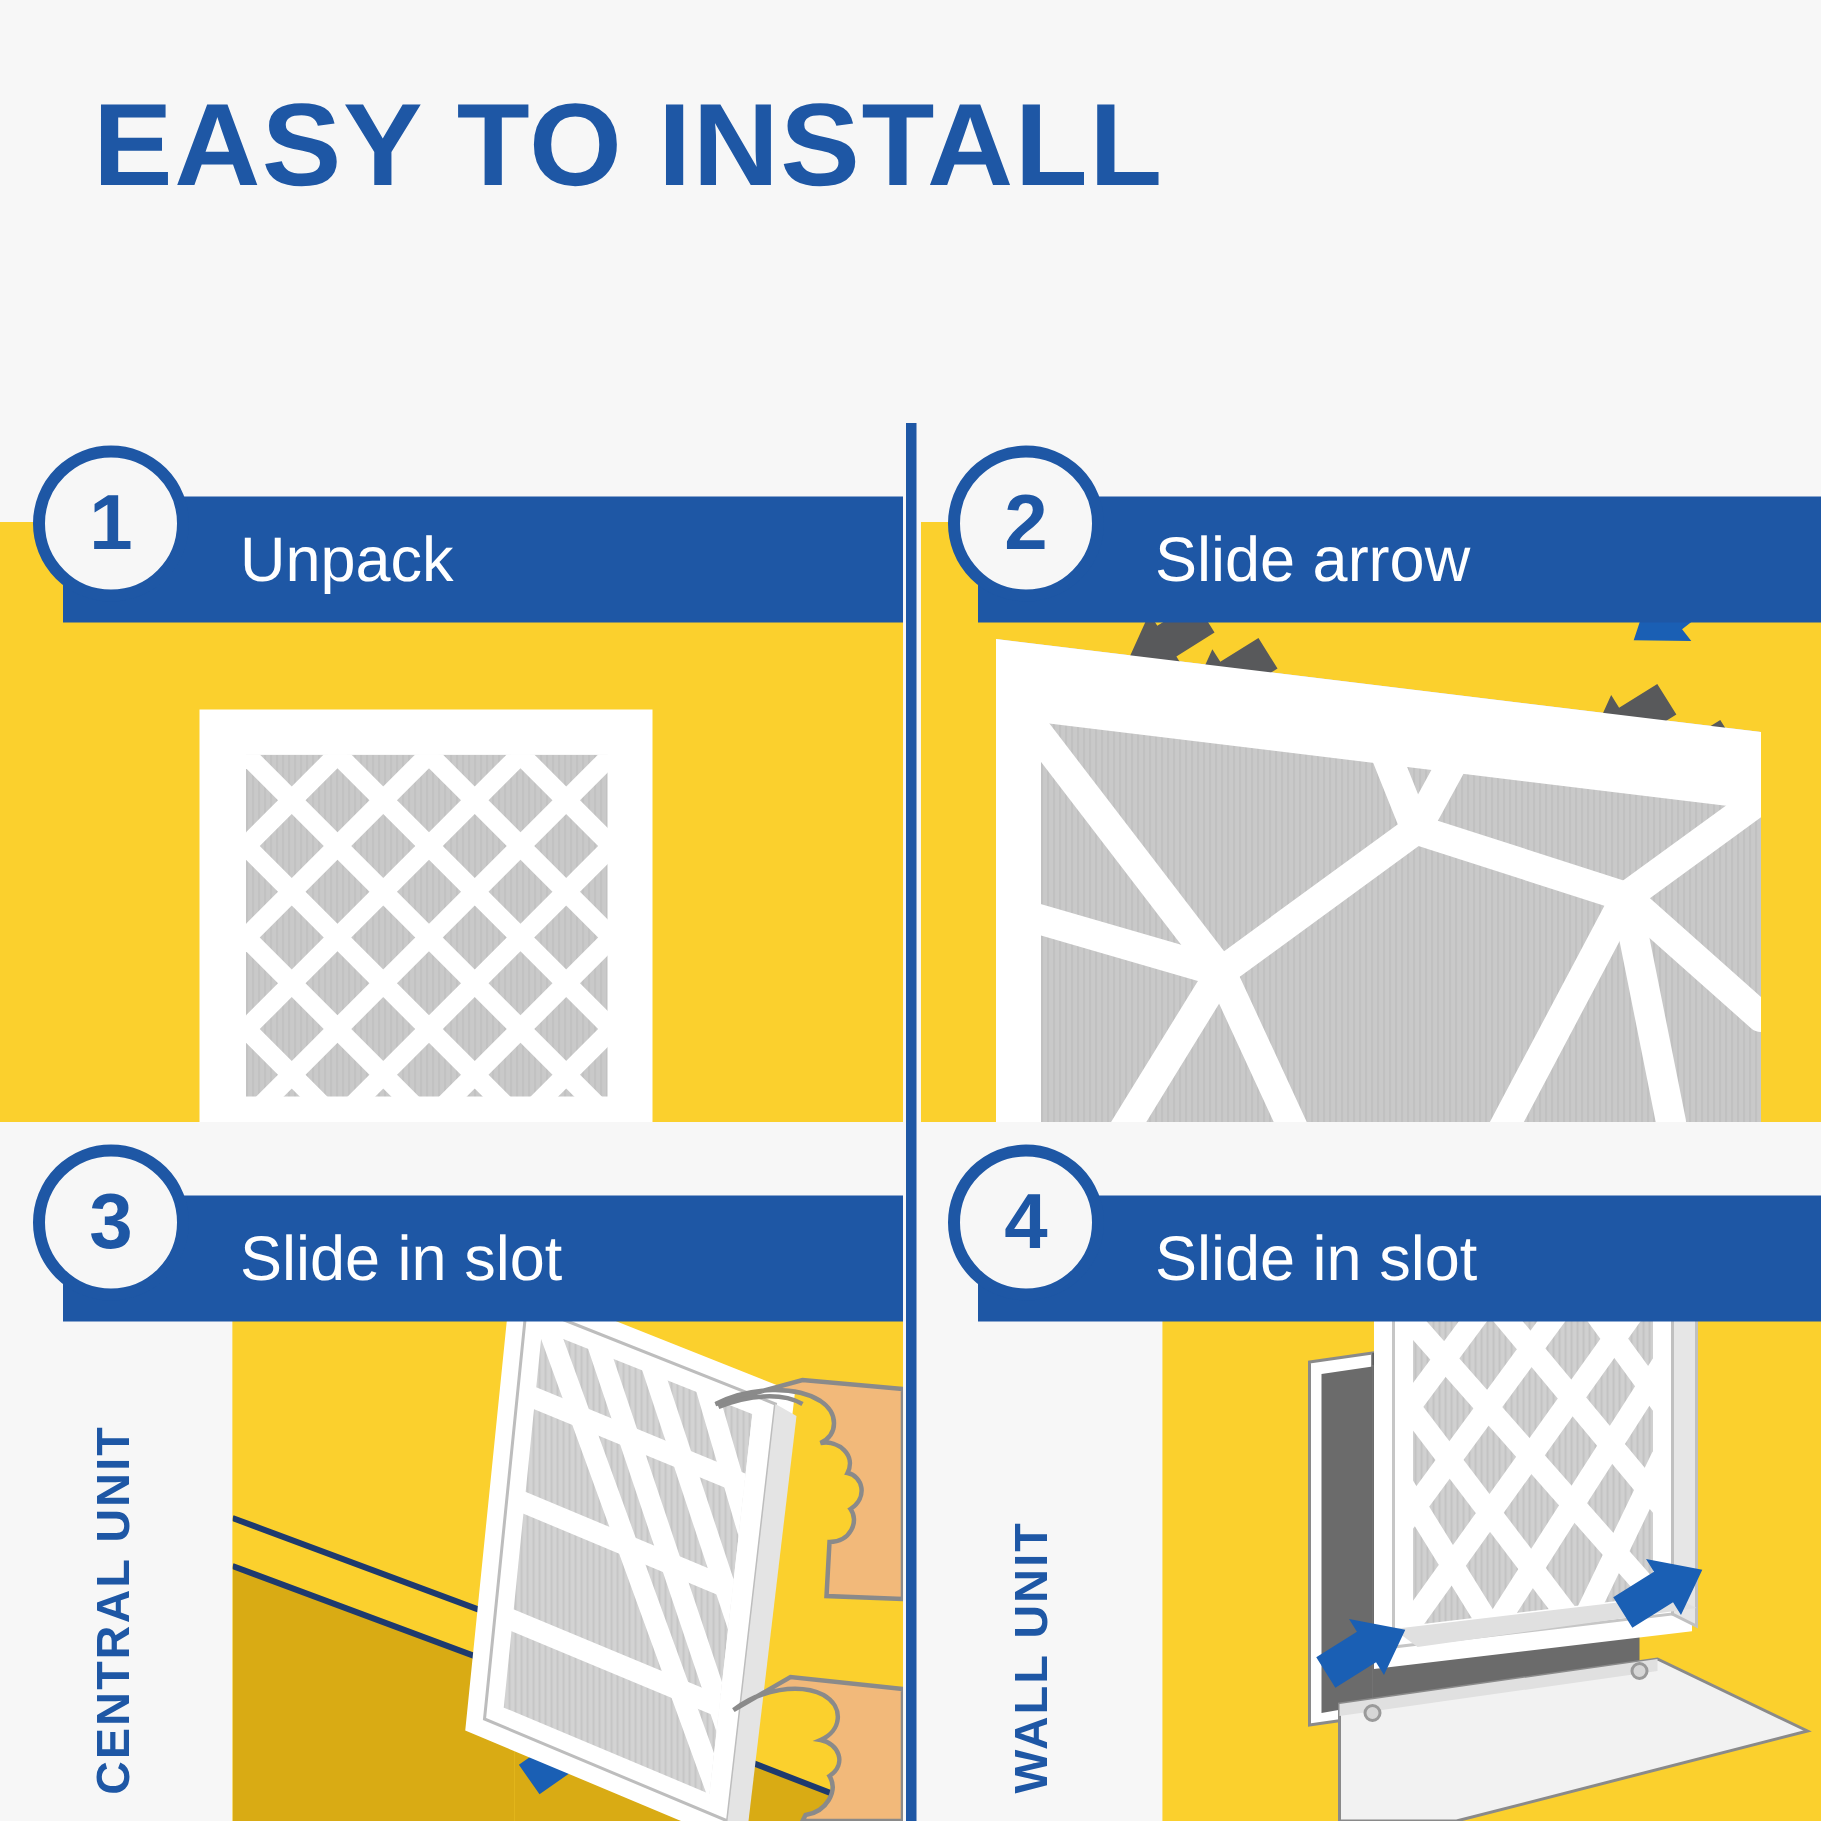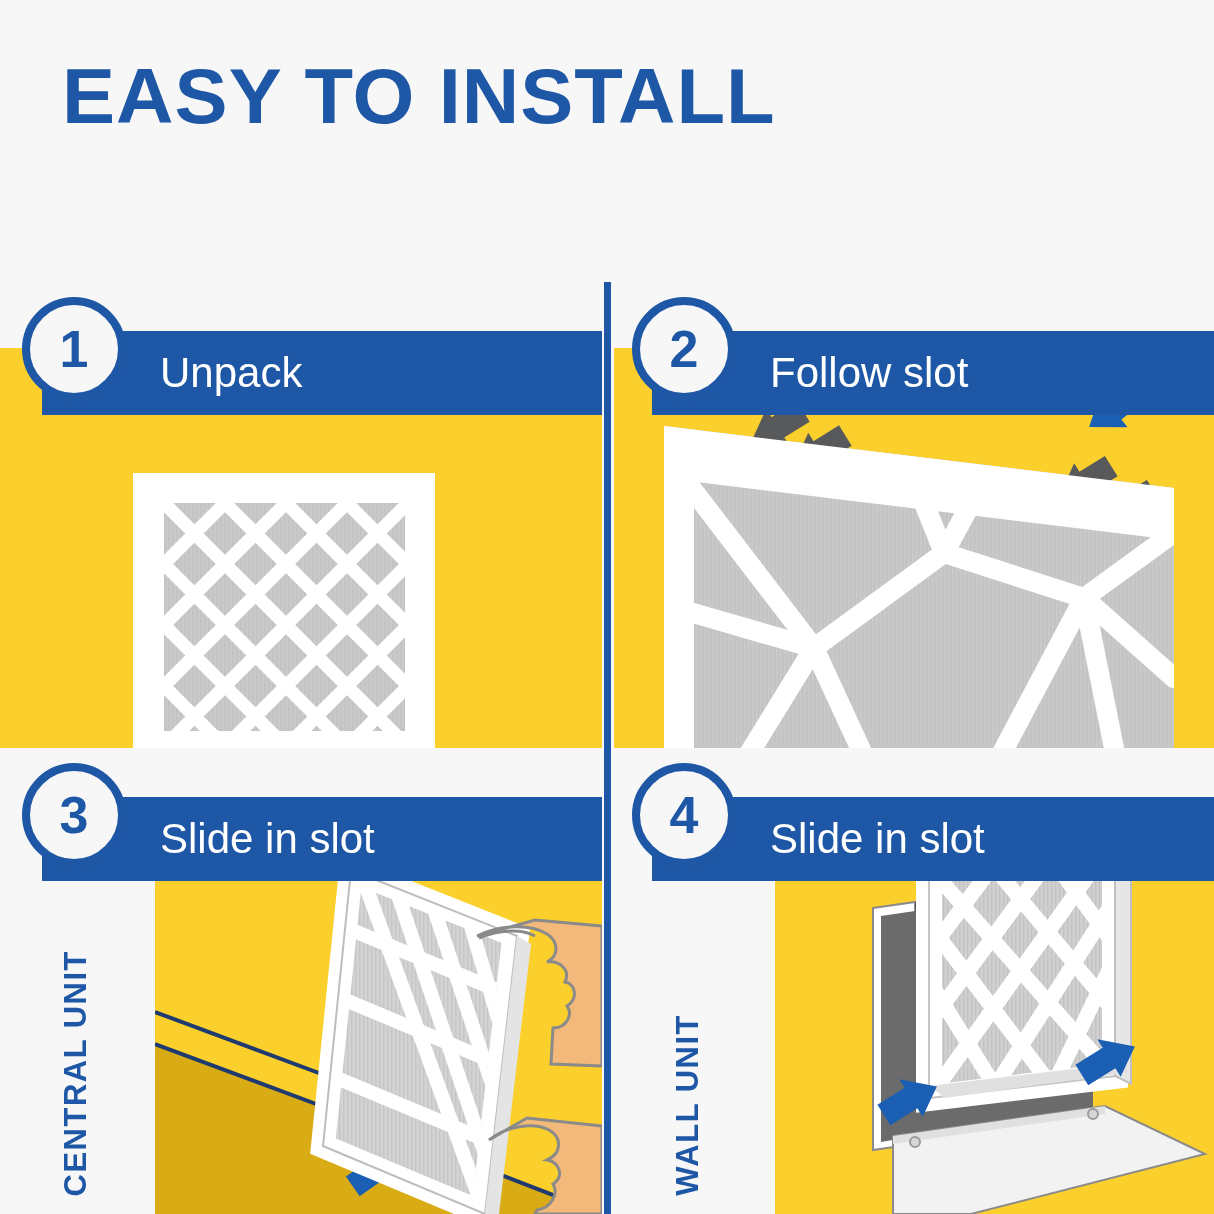--- a/index.html
+++ b/index.html
@@ -202,21 +202,21 @@
               <path d="M560 330 L470 250"></path>
             </g>
           </g>
 
           <polygon points="50,78 560,140 560,176 78,119 78,440 50,440" fill="#ffffff"></polygon>
           <rect x="50" y="100" width="30" height="340" fill="#ffffff"></rect>
           <polygon points="50,108 560,170 560,192 50,130" fill="#ffffff"></polygon>
         </svg>
       </div>
       <div class="bar">
-        <span class="bar-label">Follow slot</span>
+        <span class="bar-label">Slide arrow</span>
       </div>
       <div class="badge">2</div>
     </div>
 
     <div class="panel p3">
       <div class="canvas">
         <svg width="447" height="400" viewBox="0 0 447 400">
           <defs>
             <pattern id="pleat3" width="4" height="4" patternUnits="userSpaceOnUse">
               <rect width="4" height="4" fill="#d3d3d3"></rect>

